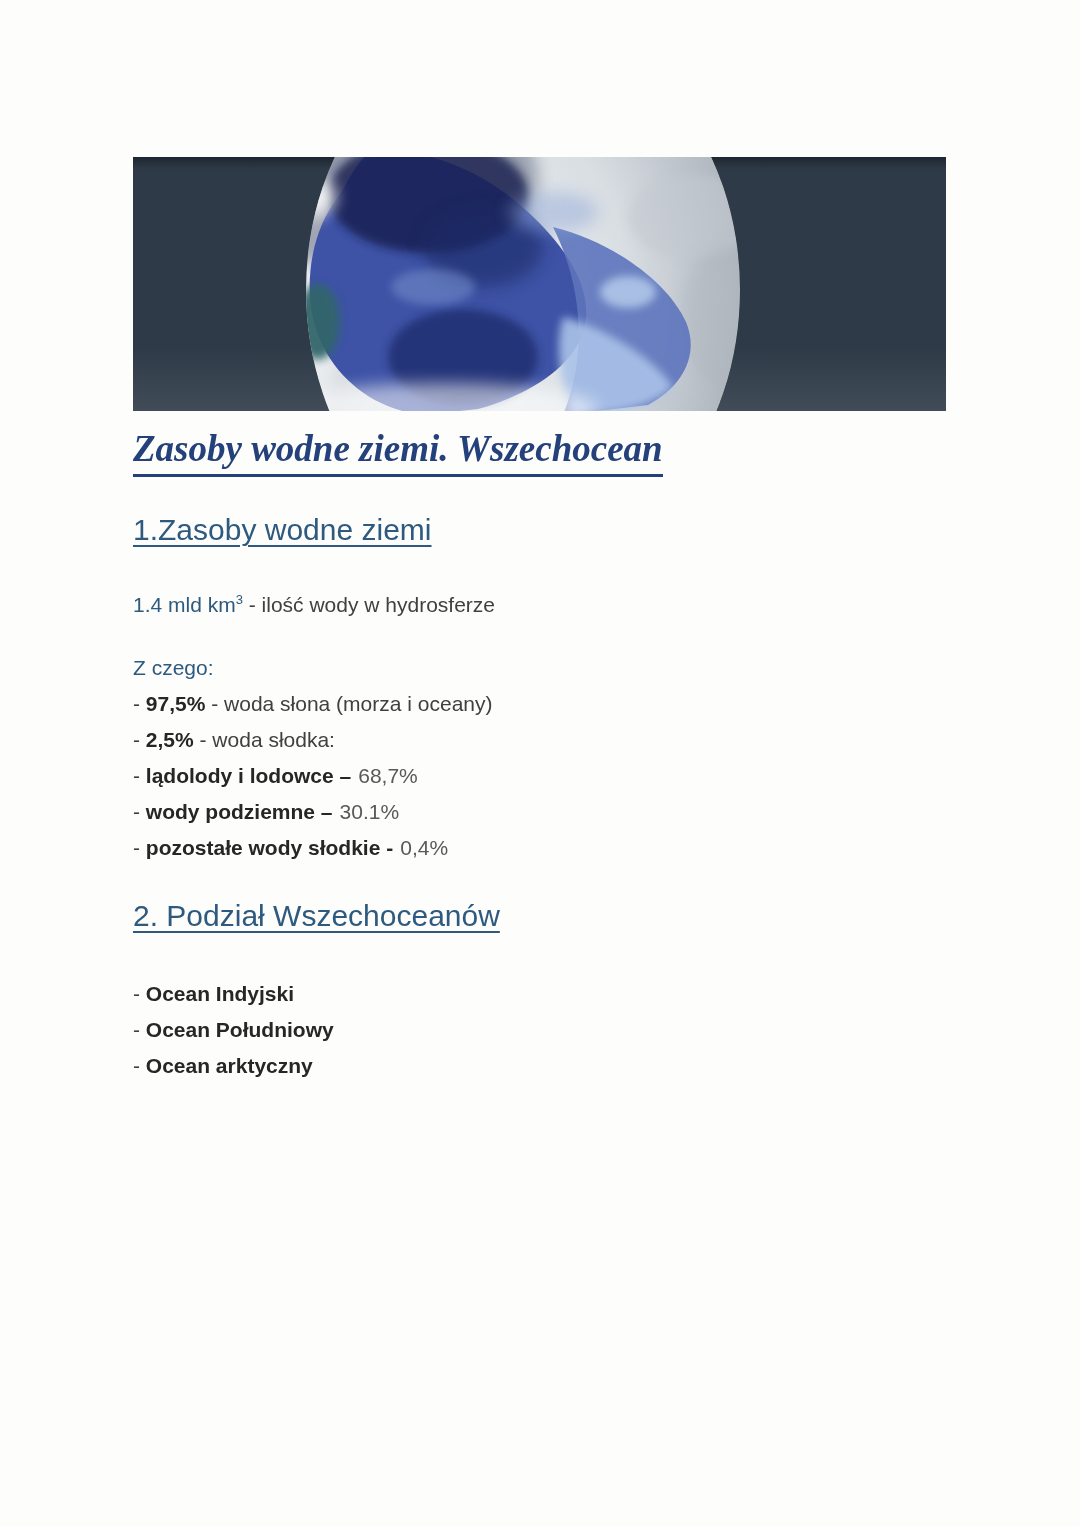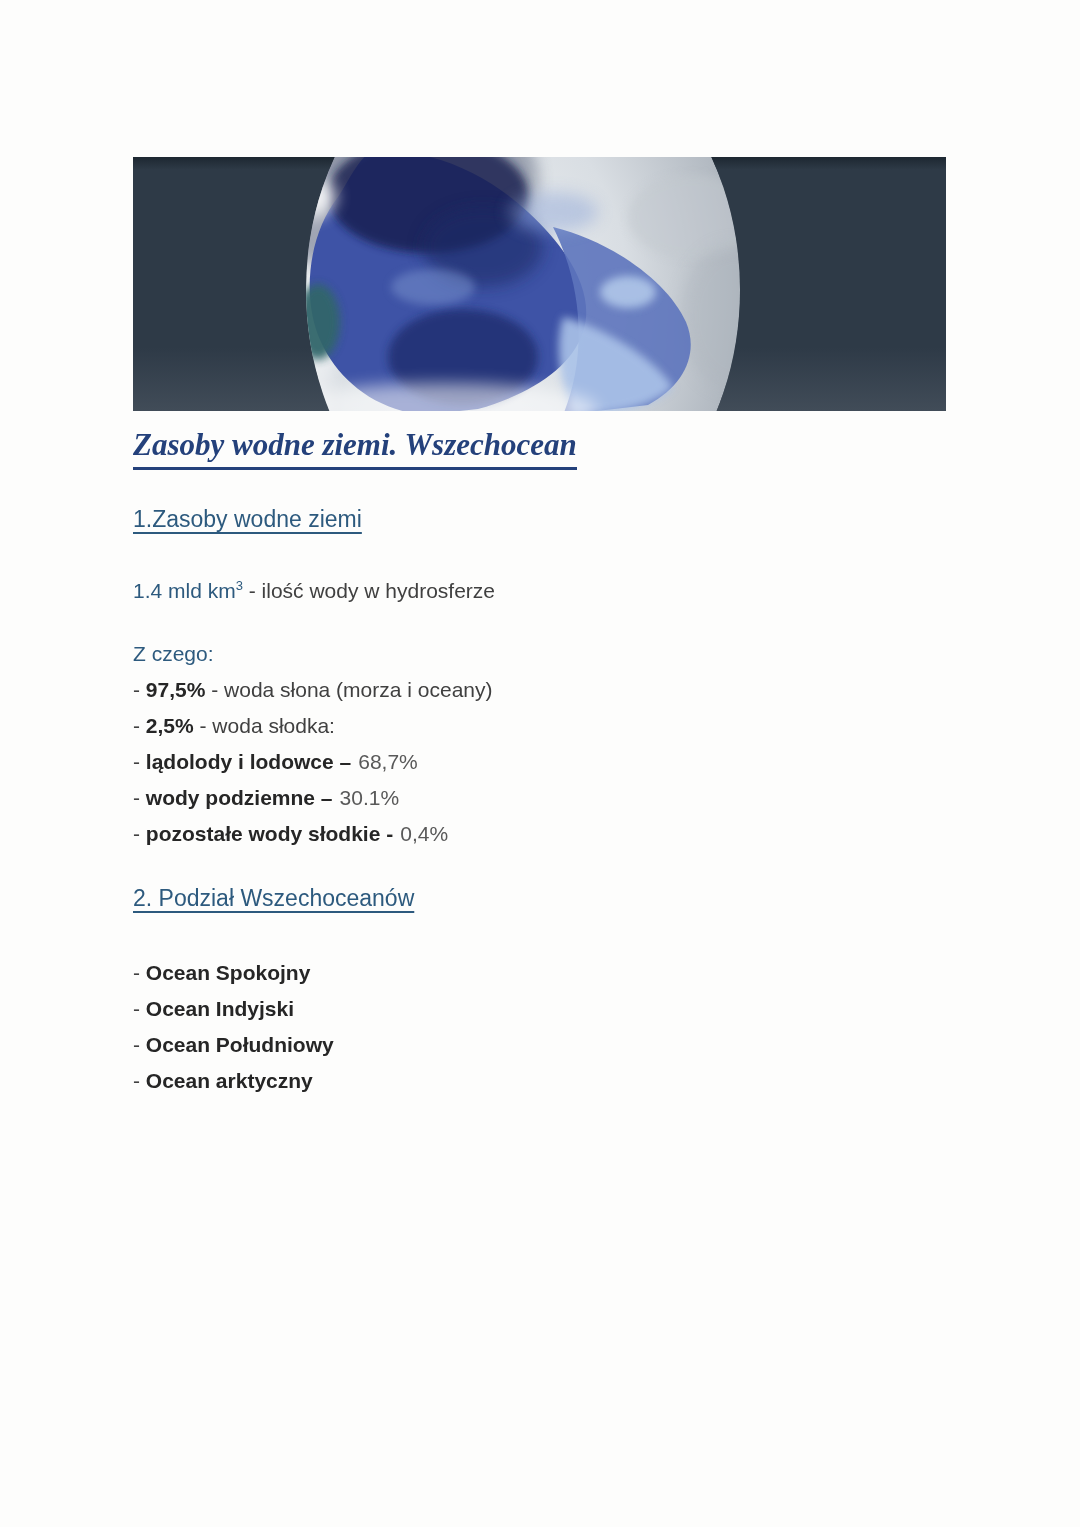--- a/index.html
+++ b/index.html
@@ -34,29 +34,29 @@
     display:block;
   }
   .hero svg{display:block;}
 
   .doc-title{
     display:inline-block;
     margin:15px 0 0 0;
     font-family:"Liberation Serif", serif;
     font-style:italic;
     font-weight:bold;
-    font-size:31px;
+    font-size:37px;
     line-height:1.25;
     color:var(--title-navy);
     border-bottom:3px solid var(--title-navy);
     padding-bottom:2px;
   }
   .section-heading{
     margin:0;
-    font-size:23px;
+    font-size:30px;
     font-weight:400;
     color:var(--heading-blue);
     text-decoration:underline;
     text-decoration-thickness:2px;
     text-underline-offset:5px;
   }
   .heading-1{margin-top:36px;}
   .heading-2{margin-top:33px;}
 
   .intro{
@@ -165,20 +165,19 @@
       <div class="line sub"><span class="dash">- </span><span class="b">lądolody i lodowce –</span><span class="val">68,7%</span></div>
       <div class="line sub"><span class="dash">- </span><span class="b">wody podziemne –</span><span class="val">30.1%</span></div>
       <div class="line sub"><span class="dash">- </span><span class="b">pozostałe wody słodkie -</span><span class="val">0,4%</span></div>
     </div>
 
 
     
     <h2 class="section-heading heading-2">2. Podział Wszechoceanów</h2>
 
     <div class="oceans">
-      <div class="line"><span class="dash">- </span><span class="b">Ocean Spokojny</span></div>
       <div class="line"><span class="dash">- </span><span class="b">Ocean Indyjski</span></div>
       <div class="line"><span class="dash">- </span><span class="b">Ocean Południowy</span></div>
       <div class="line"><span class="dash">- </span><span class="b">Ocean arktyczny</span></div>
     </div>
 
   </div>
 </div>
 
 </body></html>

